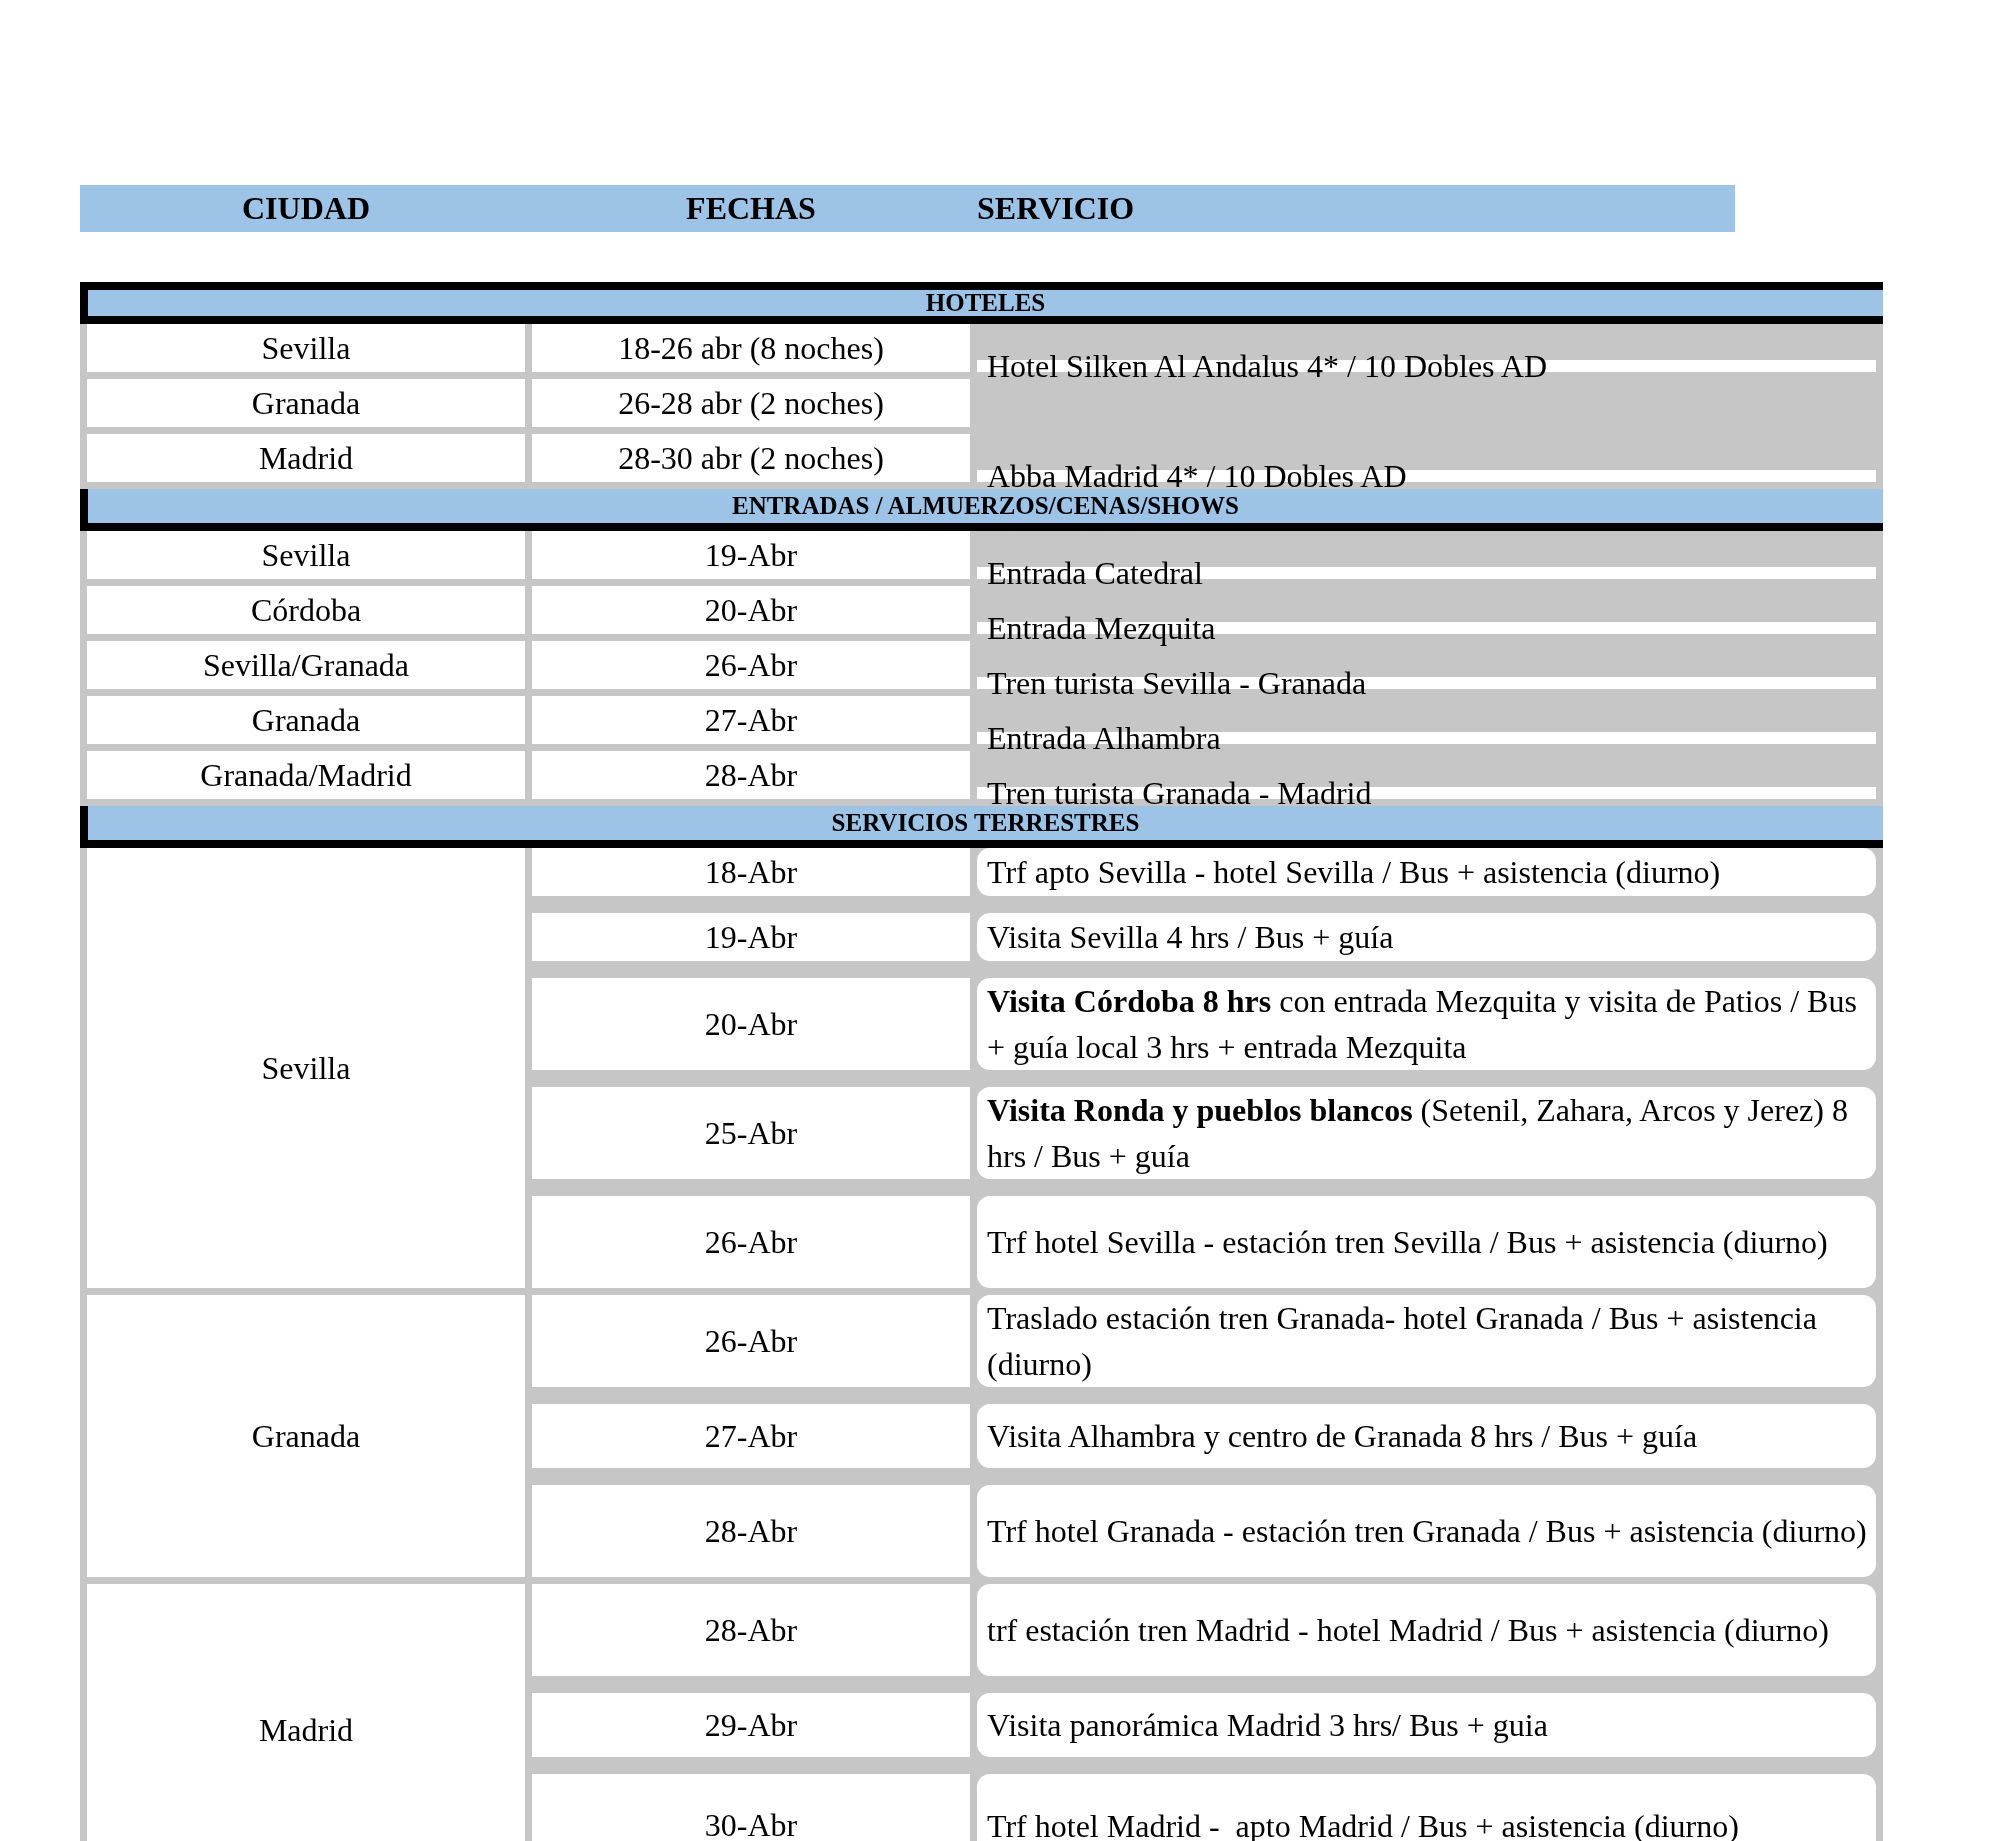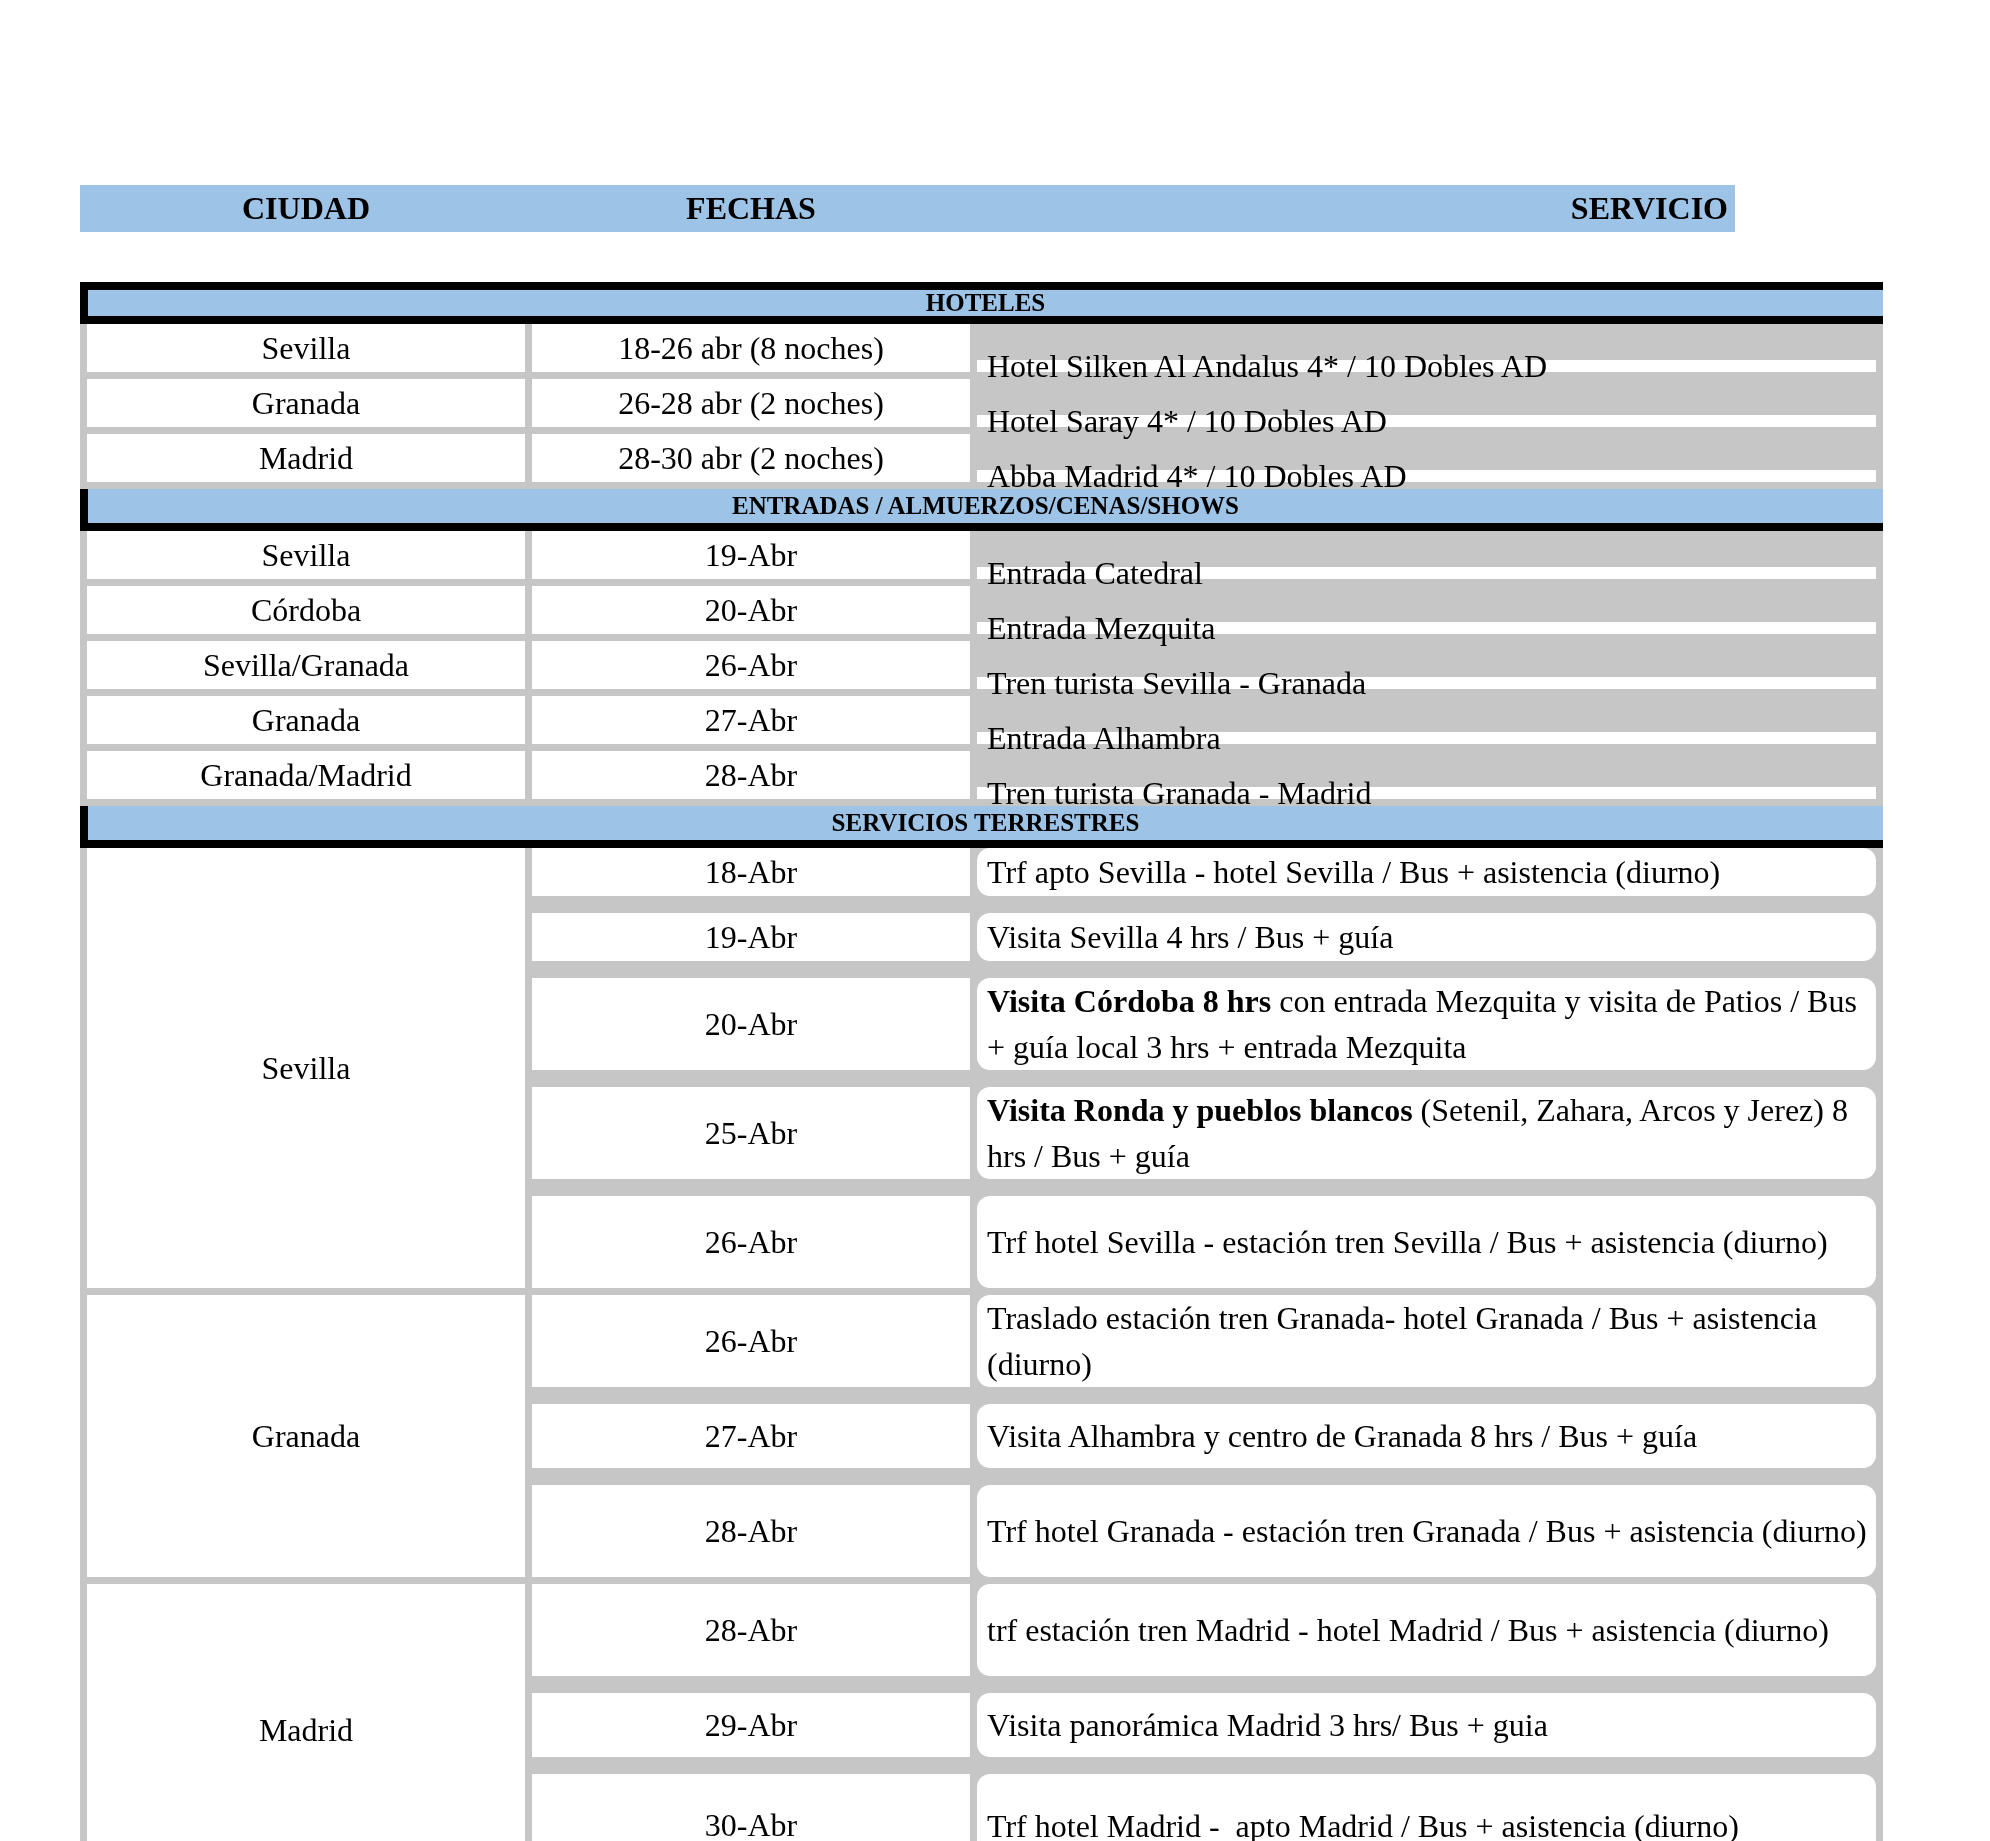--- a/index.html
+++ b/index.html
@@ -13,21 +13,21 @@
     font-family:"Liberation Serif","DejaVu Serif",serif;color:#000;
     padding:185px 0 0 80px;overflow:hidden;
   }
   
   .colhead{
     width:1655px;height:47px;background:var(--blue);
     display:flex;align-items:center;padding:0 7px;
     font-weight:bold;font-size:32px;
   }
   .colhead .hc1,.colhead .hc2{width:438px;text-align:center;}
-  .colhead .hc3{flex:1;text-align:right;}
+  .colhead .hc3{flex:1;text-align:left;}
   .colgap{width:7px;flex:0 0 7px;}
   
   .tbl{
     margin-top:50px;width:1803px;background:var(--gray);
     padding:0 7px;font-size:32px;
   }
   .band{
     margin:0 -7px;height:42px;background:var(--blue);
     border-bottom:8px solid #000;border-left:8px solid #000;
     display:flex;align-items:center;justify-content:center;
@@ -85,21 +85,20 @@
       <div class="colgap"></div>
       <div class="cell c2">18-26 abr (8 noches)</div>
       <div class="colgap"></div>
       <div class="cell c3">Hotel Silken Al Andalus 4* / 10 Dobles AD</div>
     </div>
     <div class="row">
       <div class="cell c1">Granada</div>
       <div class="colgap"></div>
       <div class="cell c2">26-28 abr (2 noches)</div>
       <div class="colgap"></div>
-      <div class="cell c3">Hotel Saray 4* / 10 Dobles AD</div>
     </div>
     <div class="row">
       <div class="cell c1">Madrid</div>
       <div class="colgap"></div>
       <div class="cell c2">28-30 abr (2 noches)</div>
       <div class="colgap"></div>
       <div class="cell c3">Abba Madrid 4* / 10 Dobles AD</div>
     </div>
 
     <div class="band">ENTRADAS / ALMUERZOS/CENAS/SHOWS</div>

